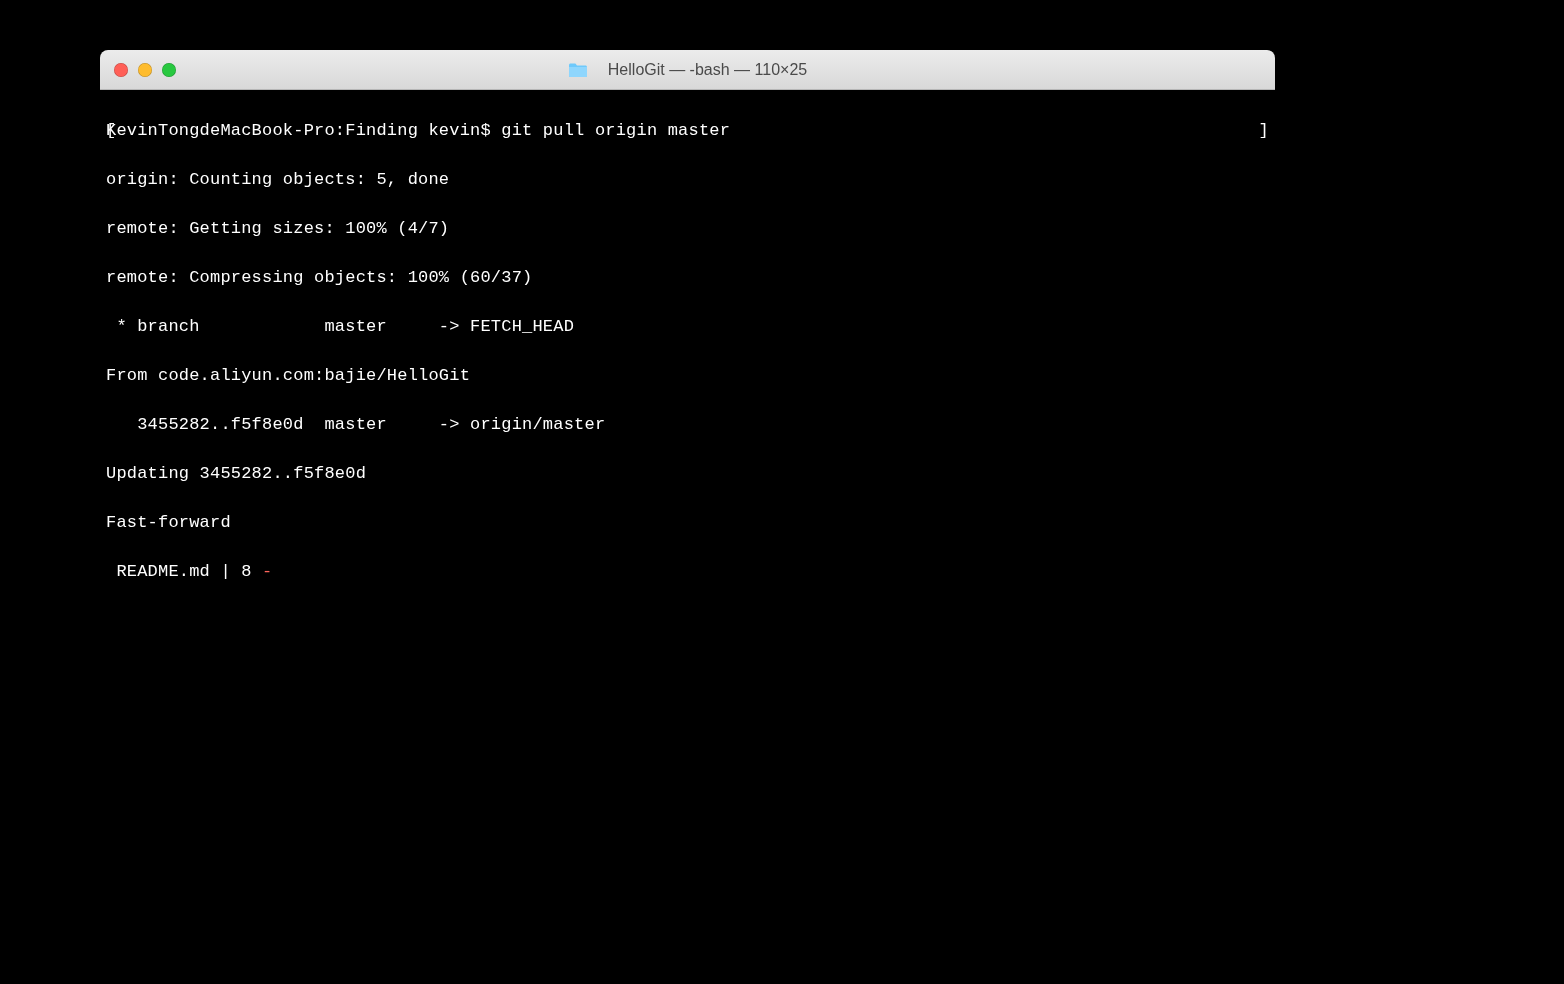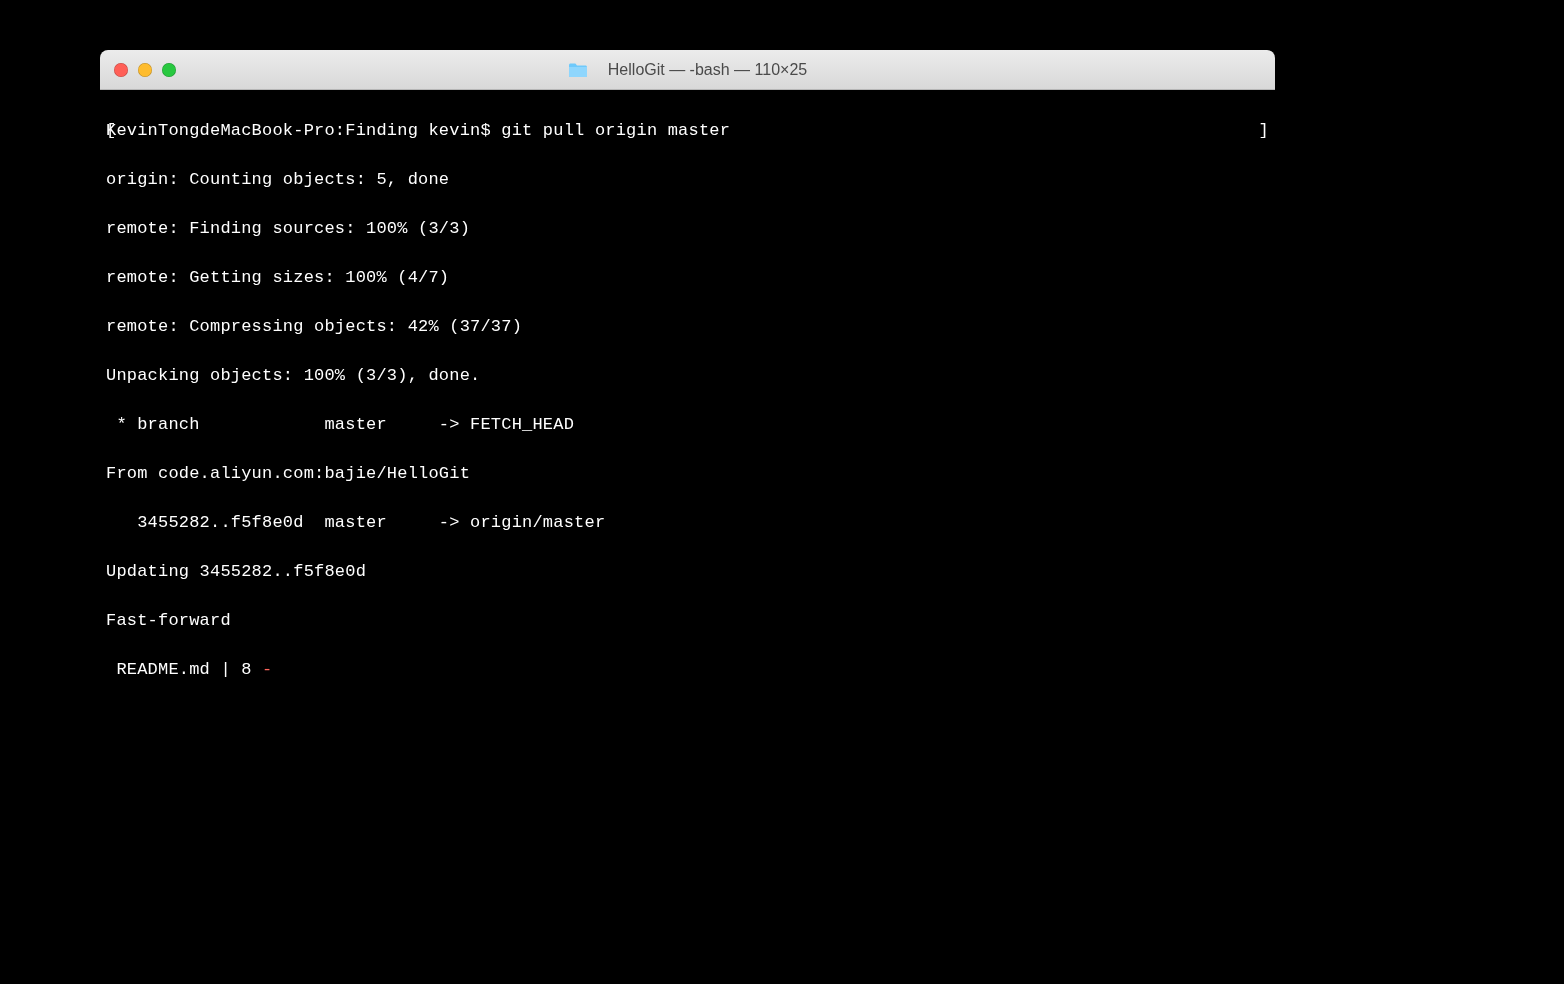--- a/index.html
+++ b/index.html
@@ -113,24 +113,22 @@
             <path d="M1 5 L19 5 L19 13.4 C19 14.3 18.3 15 17.4 15 L2.6 15 C1.7 15 1 14.3 1 13.4 Z" fill="#8fd6fd"></path>
           </svg>
         </span>
         <span class="title-text">HelloGit — -bash — 110×25</span>
       </div>
     </div>
 
     <div class="terminal-body">
 <div class="line"><span class="bracket-left">[</span><span>KevinTongdeMacBook-Pro:Finding kevin$ git pull origin master</span><span class="bracket-right">]</span></div>
 <div class="line">origin: Counting objects: 5, done</div>
-<div class="line">remote: Finding sources: 100% (3/3)</div>
 <div class="line">remote: Getting sizes: 100% (4/7)</div>
-<div class="line">remote: Compressing objects: 42% (37/37)</div>
-<div class="line">Unpacking objects: 100% (3/3), done.</div>
+<div class="line">remote: Compressing objects: 100% (60/37)</div>
 <div class="line"> * branch            master     -&gt; FETCH_HEAD</div>
 <div class="line">From code.aliyun.com:bajie/HelloGit</div>
 <div class="line">   3455282..f5f8e0d  master     -&gt; origin/master</div>
 <div class="line">Updating 3455282..f5f8e0d</div>
 <div class="line">Fast-forward</div>
 <div class="line"><span> README.md | 8 </span><span class="diff-minus">-</span></div>
 
 
     </div>
   </div>

